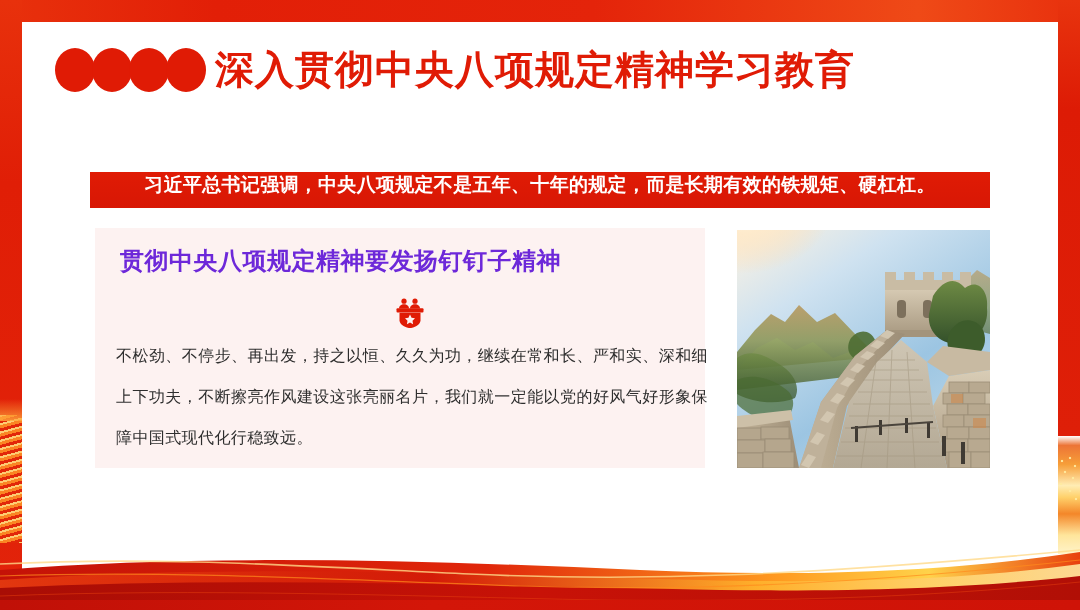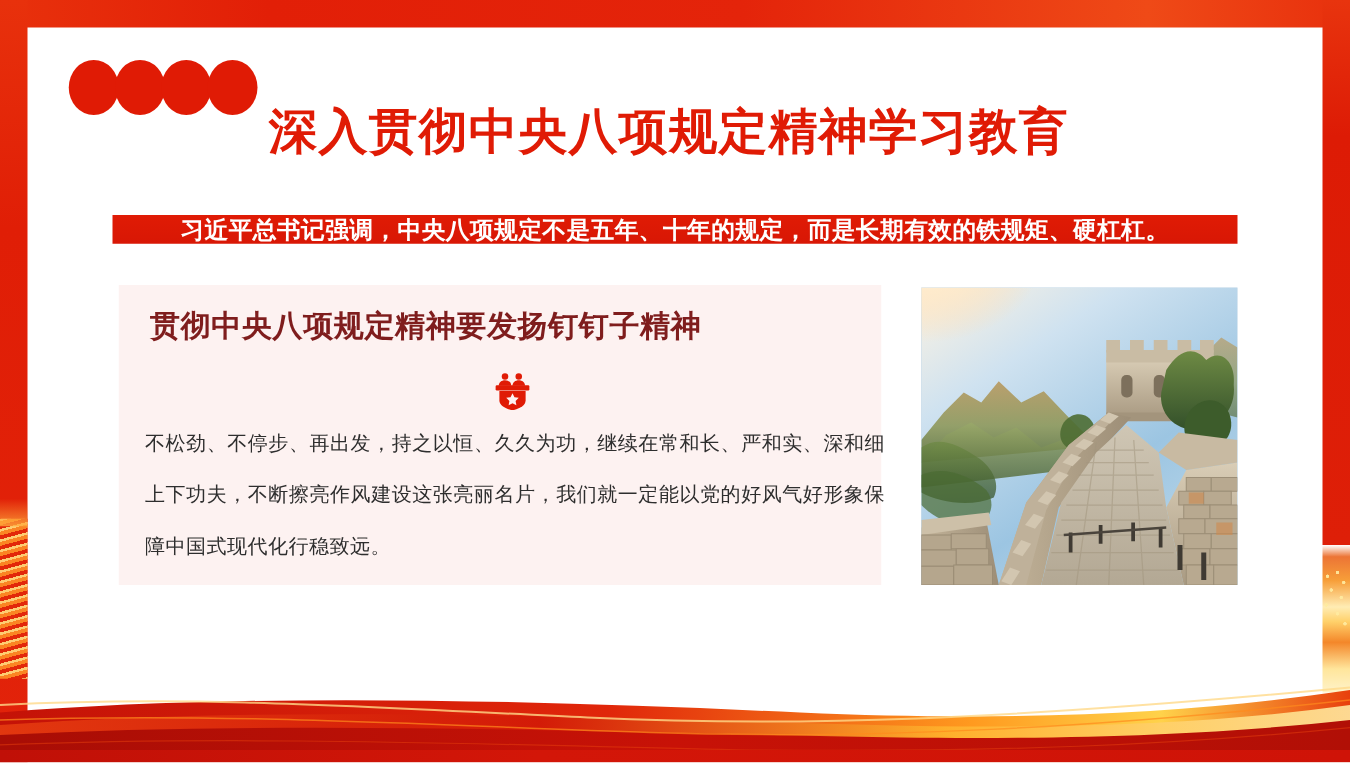--- a/index.html
+++ b/index.html
@@ -59,34 +59,34 @@
   
   .ribbon{position:absolute;left:0;bottom:0;width:1080px;height:80px;overflow:hidden;}
   .ribbon svg{display:block;}
 
   
   .header{position:absolute;left:0;top:44px;width:1080px;height:56px;}
   .dots{position:absolute;left:55px;top:4px;display:flex;}
   .dot{width:40px;height:44px;border-radius:50%;background:#e01b05;margin-right:-3px;}
   .title{position:absolute;left:215px;top:0px;font-size:39px;line-height:52px;
     font-weight:700;color:#e01b05;letter-spacing:1px;white-space:nowrap;
-    font-family:"Liberation Sans","DejaVu Sans",sans-serif;margin-top:36px;}
-
-  
-  .quote-banner{position:absolute;left:90px;top:172px;width:900px;height:23px;
+    font-family:"Liberation Sans","DejaVu Sans",sans-serif;}
+
+  
+  .quote-banner{position:absolute;left:90px;top:172px;width:900px;height:36px;
     background:linear-gradient(180deg,#e01b05 0%,#d81705 100%);
-    display:flex;align-items:center;justify-content:center;}
+    display:flex;align-items:flex-start;justify-content:center;}
   .quote-banner span{color:#ffffff;font-size:19px;font-weight:700;letter-spacing:.3px;
     white-space:nowrap;}
 
   
   .panel{position:absolute;left:95px;top:228px;width:610px;height:240px;
     background:#fdf2f1;}
   .panel-head{position:absolute;left:120px;top:245px;width:600px;
-    font-size:24px;font-weight:700;color:#7f1d1d;letter-spacing:.5px;white-space:nowrap;}
+    font-size:24px;font-weight:700;color:#6d28d9;letter-spacing:.5px;white-space:nowrap;}
 
   .emblem{position:absolute;left:392px;top:298px;width:36px;height:30px;}
 
   .panel-body{position:absolute;left:116px;top:335px;width:592px;
     font-size:16px;line-height:41px;color:#2e2e2e;letter-spacing:.4px;
     text-align:justify;}
 
   
   .photo{position:absolute;left:737px;top:230px;width:253px;height:238px;
     overflow:hidden;background:#bcd4e6;}

